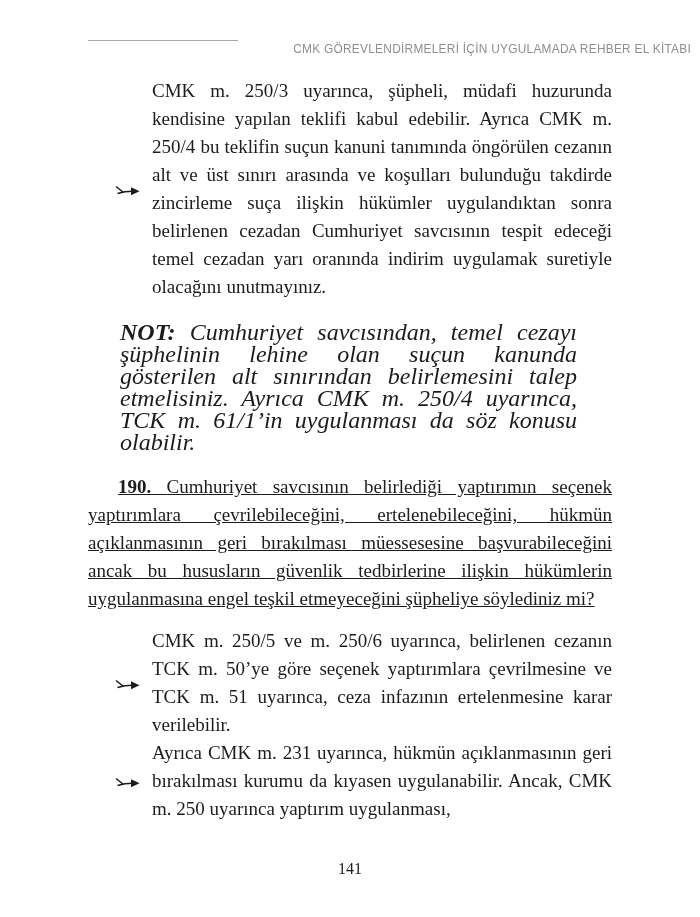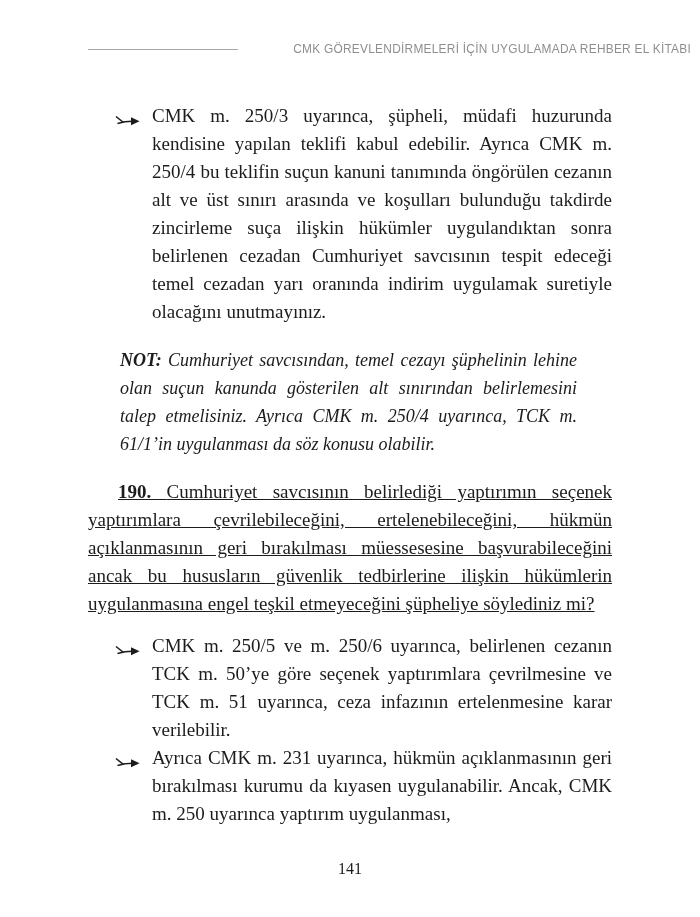--- a/index.html
+++ b/index.html
@@ -17,22 +17,21 @@
     padding: 40px 88px 0 88px;
     font-family: "Liberation Serif", serif;
     font-size: 19px;
     line-height: 28px;
     color: #1c1c1c;
     overflow: hidden;
   }
   
   .running-header {
     display: flex;
-    align-items: center;
-    margin-bottom: 44px;
+    margin-bottom: 19px;
     height: 18px;
   }
   .header-rule-line {
     flex: 0 0 150px;
     height: 1px;
     background: #a8a8a8;
   }
   .header-rule-square {
     width: 9px;
     height: 6px;
@@ -60,36 +59,37 @@
   .para-numbered {
     text-indent: 30px;
     margin-top: 20px;
     text-decoration: underline;
   }
   .num-bold { font-weight: bold; }
   
   .bullet-item {
     display: flex;
     margin: 0 0 0 27px;
+    align-items: center;
   }
   .bullet-arrow {
     flex: 0 0 37px;
     padding-top: 7px;
     box-sizing: border-box;
   }
   .bullet-text {
     flex: 1;
     text-align: justify;
   }
   
   .note-block {
     margin: 20px 35px 6px 32px;
     font-style: italic;
-    font-size: 18px;
-    line-height: 28px;
+    font-size: 24px;
+    line-height: 22px;
     text-align: justify;
   }
   .note-label {
     font-weight: bold;
     font-style: italic;
   }
   
   .page-number {
     position: absolute;
     left: 0;

